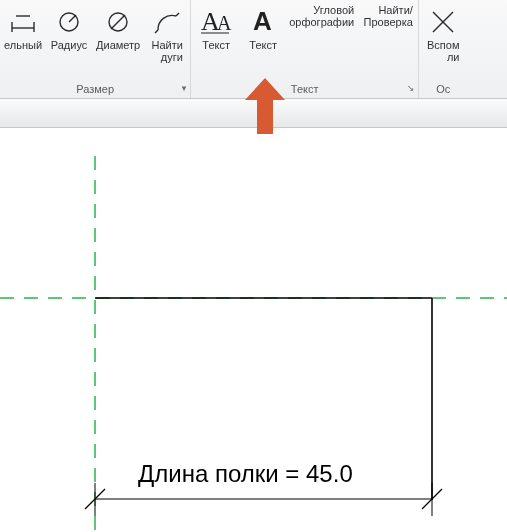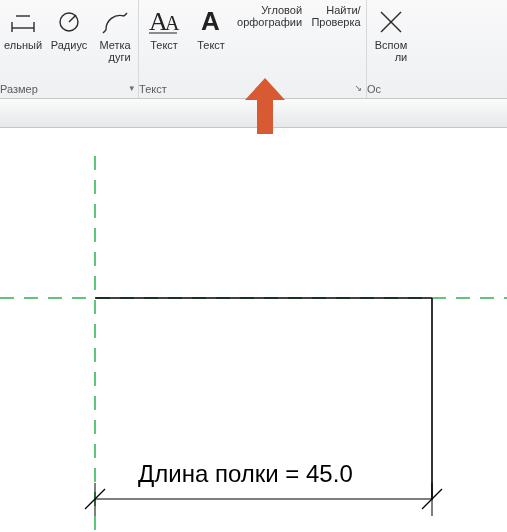--- a/index.html
+++ b/index.html
@@ -1,19 +1,19 @@
 <!DOCTYPE html>
 <html><head>
 <meta charset="utf-8">
 <style>
 html,body{margin:0;padding:0;width:507px;height:532px;font-family:"Segoe UI",Tahoma,sans-serif;font-size:11px;background:#fff;overflow:hidden}
 .ribbon{background:linear-gradient(#f9f9fa,#eef0f2);border-bottom:1px solid #c5c7c9;height:98px;display:flex}
 .group{display:flex;flex-direction:column;border-right:1px solid #d6d8da;padding:2px 0 0}
 .group-items{display:flex;flex:1}
-.group-title{text-align:left;color:#5a5c5e;font-size:11px;padding:2px 0 3px;position:relative}
+.group-title{text-align:center;color:#5a5c5e;font-size:11px;padding:2px 0 3px;position:relative}
 .group-title .dd{position:absolute;right:4px;top:2px;font-size:9px;color:#6a6c6e}
 .btn{display:flex;flex-direction:column;align-items:center;justify-content:flex-start;padding:2px 4px;min-width:42px;cursor:pointer;color:#303234}
 .btn .ic{height:34px;display:flex;align-items:center;justify-content:center;margin-bottom:1px}
 .btn .lbl{text-align:right;line-height:12px;min-height:24px}
 .bar{height:28px;background:linear-gradient(#fbfbfb,#e6e8ea);border-bottom:1px solid #c5c7c9}
 .canvas{position:relative;width:507px;height:406px;background:#fff}
 svg.icon *{stroke:#2b2b2b;fill:none;stroke-width:1.4}
 .arrow{position:absolute;left:245px;top:78px;pointer-events:none}
 </style>
 </head>
@@ -36,29 +36,38 @@
       </div>
       <div class="btn" style="min-width:38px">
         <div class="ic">
           <svg class="icon" width="30" height="26">
               <circle cx="15" cy="14" r="9"></circle>
               <line x1="15" y1="14" x2="22" y2="7"></line>
             </svg>
         </div>
         <div class="lbl">Радиус</div>
       </div>
+      <div class="btn">
+        <div class="ic">
+          <svg class="icon" width="30" height="26">
+              <circle cx="15" cy="14" r="9"></circle>
+              <line x1="8" y1="21" x2="22" y2="7"></line>
+            </svg>
+        </div>
+        <div class="lbl">Диаметр</div>
+      </div>
       <div class="btn" style="min-width:38px">
         <div class="ic">
           <svg class="icon" width="30" height="26">
               <path d="M6 22 A14 14 0 0 1 24 8"></path>
               <line x1="6" y1="22" x2="3" y2="25"></line>
               <line x1="24" y1="8" x2="27" y2="5"></line>
             </svg>
         </div>
-        <div class="lbl" style="white-space:pre-line">Метка
+        <div class="lbl" style="white-space:pre-line">Найти
 дуги</div>
       </div>
     </div>
     <div class="group-title">
       <span>Размер</span>
       <span class="dd">▾</span>
     </div>
   </div>
 
   <div class="group">

